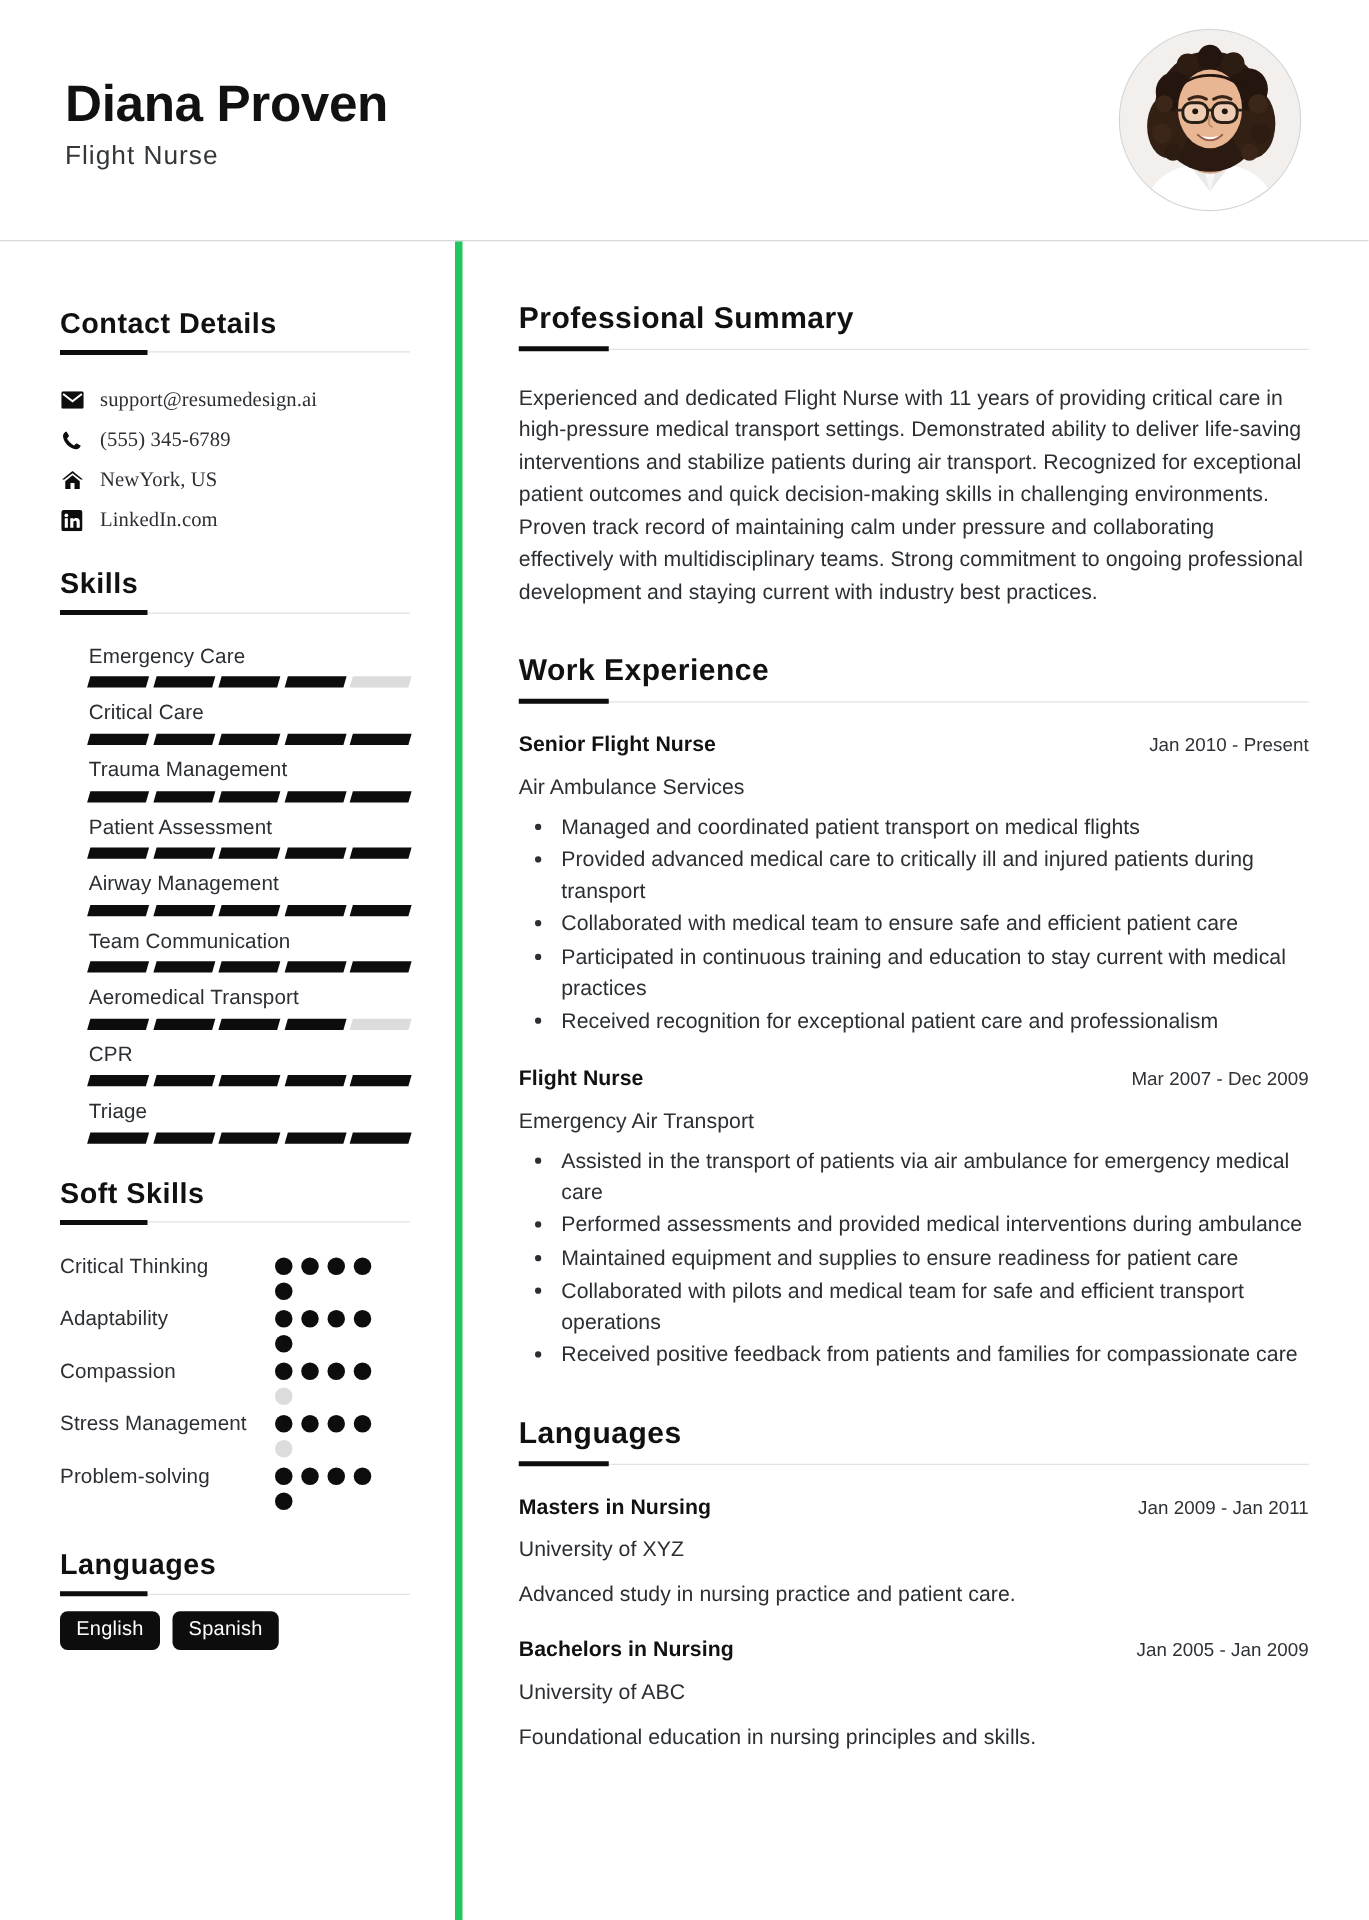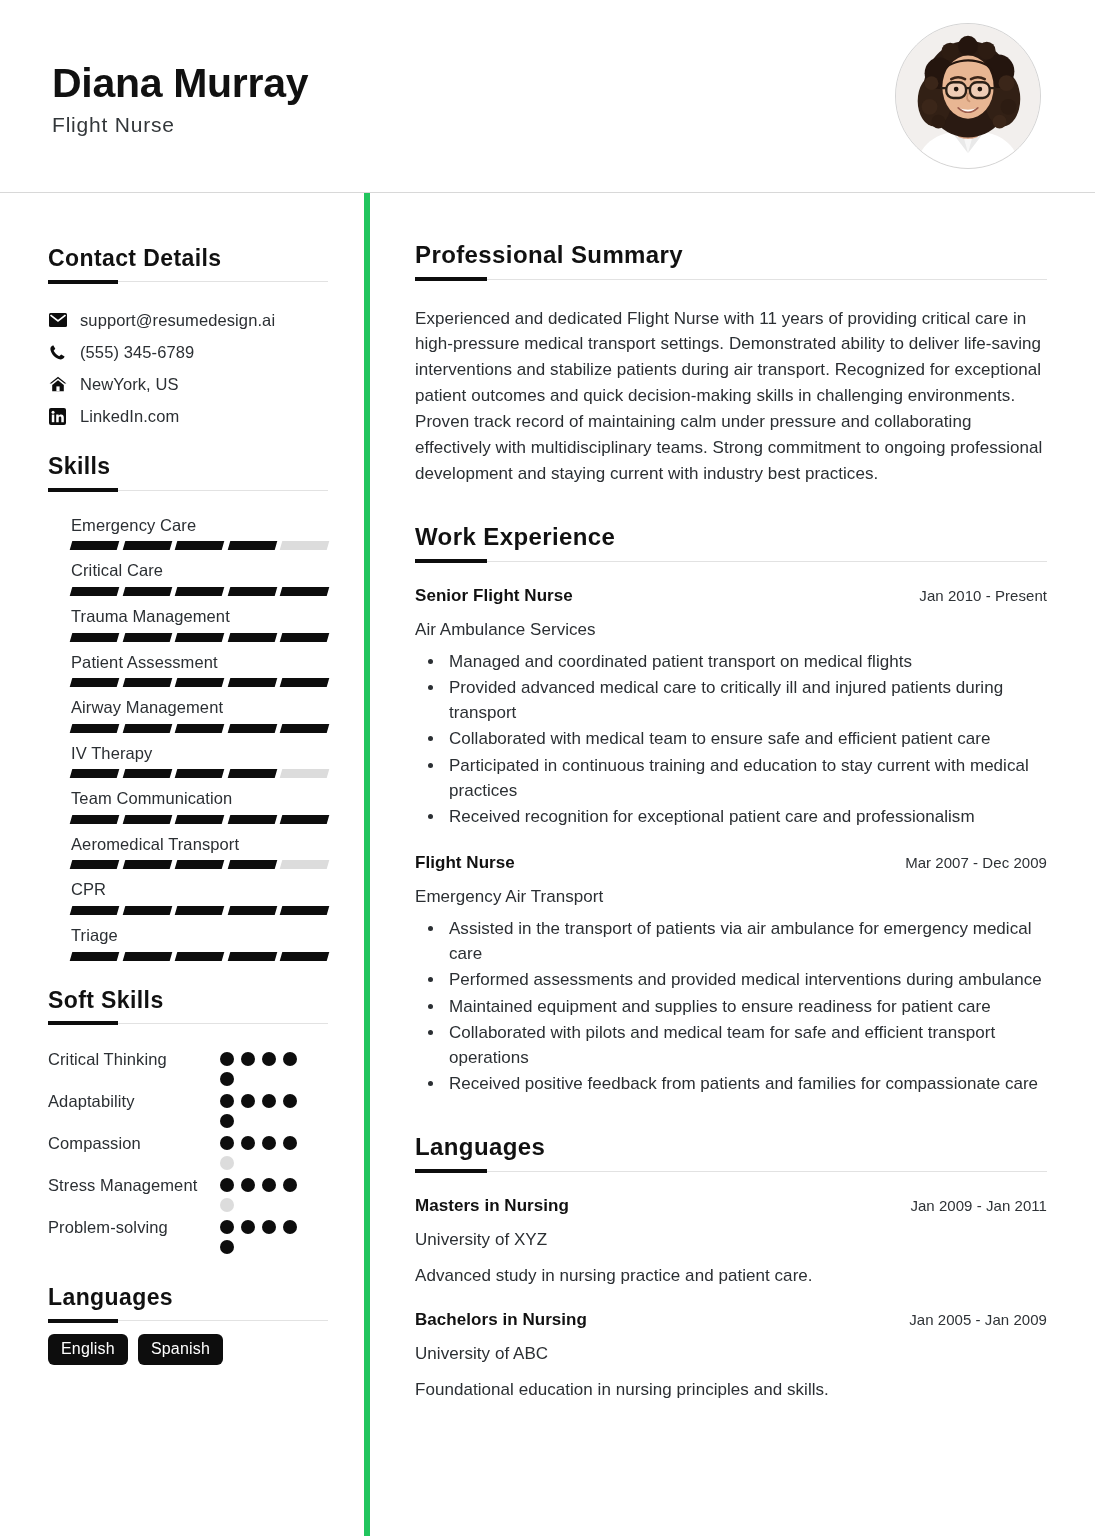--- a/index.html
+++ b/index.html
@@ -96,20 +96,21 @@
   .rule.wide::before { width: 72px; }
 
   
   .contact-list { margin-top: 26px; }
   .contact-row {
     display: flex;
     align-items: center;
     gap: 13px;
     margin-bottom: 8px;
     height: 24px;
+    font-family: Liberation Serif, serif;
   }
   .c-icon {
     width: 19px;
     height: 19px;
     flex: 0 0 19px;
     display: flex;
     align-items: center;
     justify-content: center;
     color: #0d0d0d;
   }
@@ -249,21 +250,21 @@
     letter-spacing: 0.05px;
   }
 </style>
 </head>
 <body>
 
 <div class="page">
 
   <div class="header">
     <div class="header-text">
-      <div class="full-name">Diana Murray</div>
+      <div class="full-name">Diana Proven</div>
       <div class="job-title">Flight Nurse</div>
     </div>
     <div class="avatar-wrap">
       <svg viewBox="0 0 146 146" xmlns="http://www.w3.org/2000/svg">
         <defs>
           <clipPath id="circ">
               <circle cx="73" cy="73" r="73"></circle>
             </clipPath>
         </defs>
         <g clip-path="url(#circ)">
@@ -419,30 +420,20 @@
               <div class="skill-name">Airway Management</div>
               <div class="skill-bar">
                 <span class="seg"></span>
                 <span class="seg"></span>
                 <span class="seg"></span>
                 <span class="seg"></span>
                 <span class="seg"></span>
               </div>
             </div>
             <div class="skill-item">
-              <div class="skill-name">IV Therapy</div>
-              <div class="skill-bar">
-                <span class="seg"></span>
-                <span class="seg"></span>
-                <span class="seg"></span>
-                <span class="seg"></span>
-                <span class="seg off"></span>
-              </div>
-            </div>
-            <div class="skill-item">
               <div class="skill-name">Team Communication</div>
               <div class="skill-bar">
                 <span class="seg"></span>
                 <span class="seg"></span>
                 <span class="seg"></span>
                 <span class="seg"></span>
                 <span class="seg"></span>
               </div>
             </div>
             <div class="skill-item">

